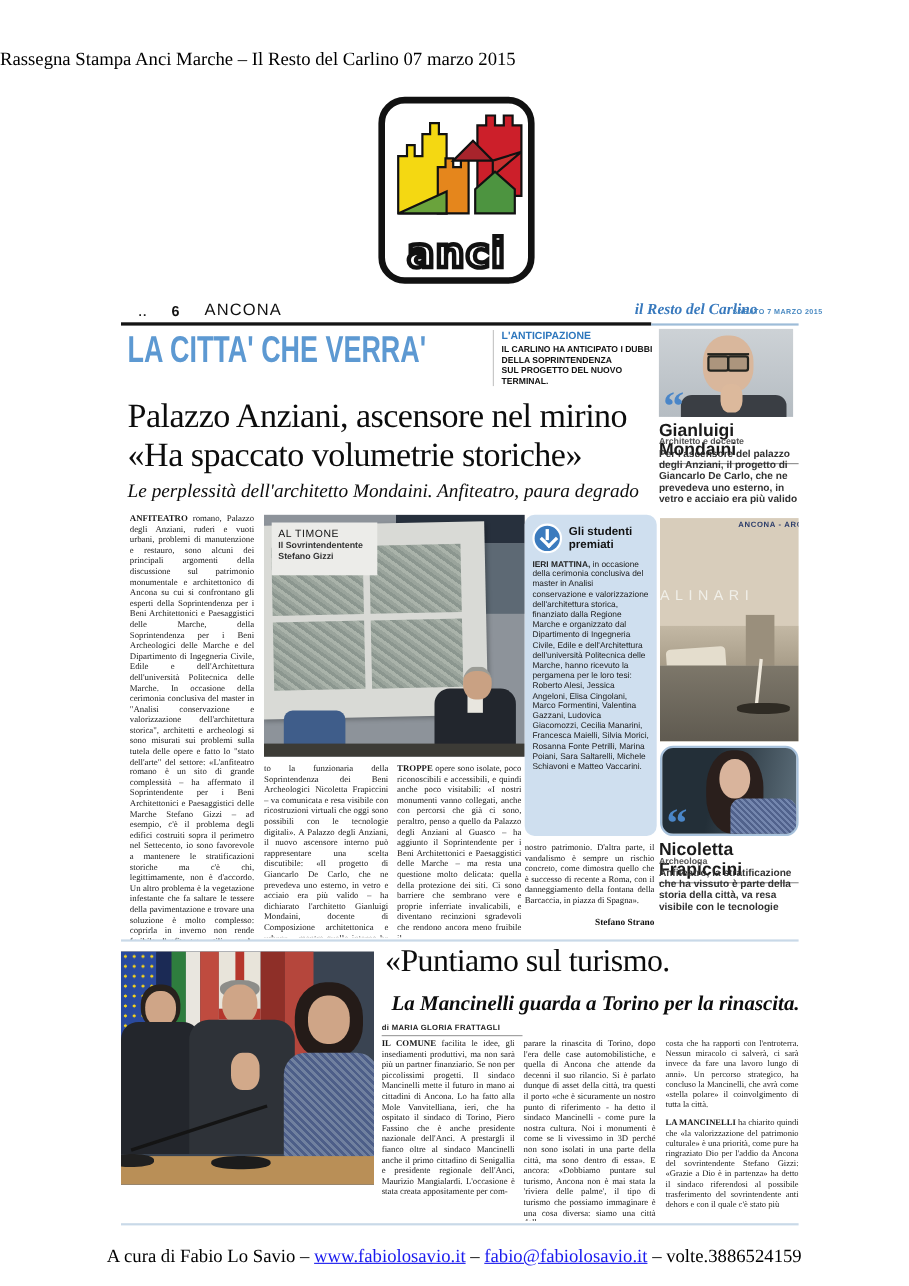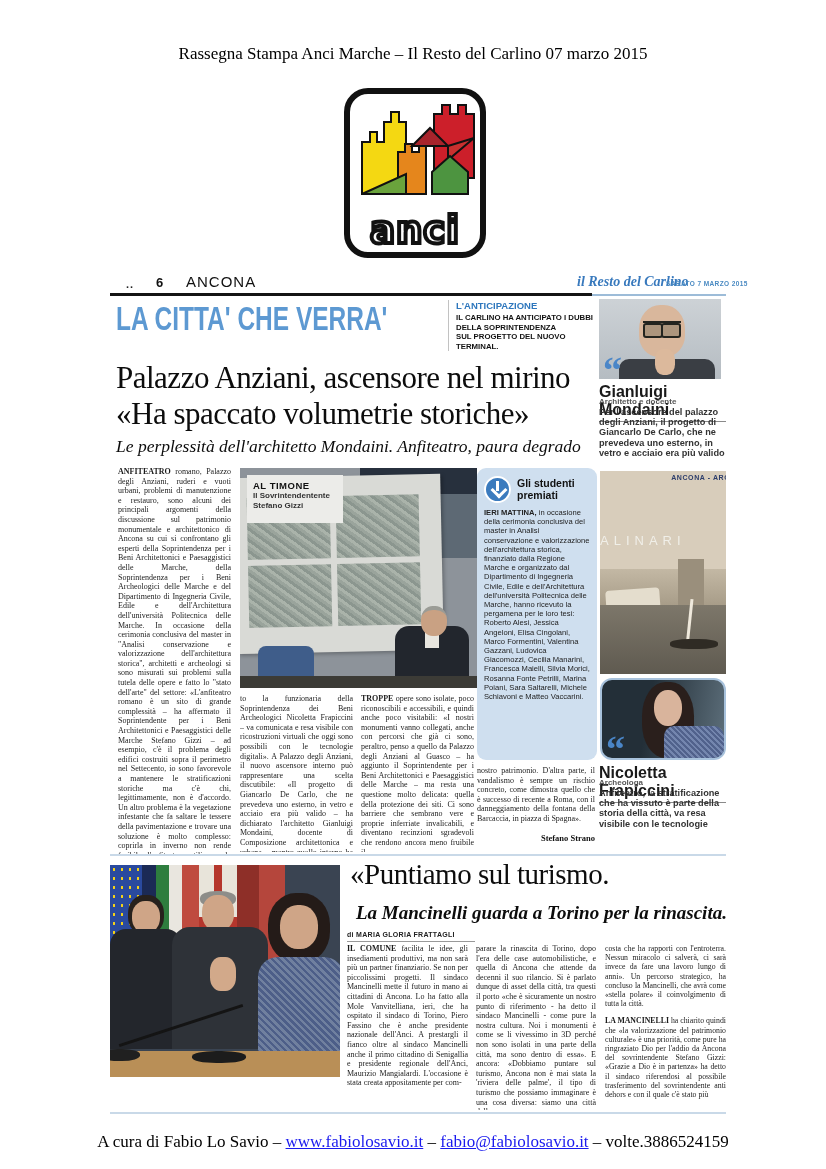--- a/index.html
+++ b/index.html
@@ -1,19 +1,19 @@
 <!DOCTYPE html>
 <html lang="it"><head>
 <meta charset="utf-8">
 <style>
   * { margin:0; padding:0; box-sizing:border-box; }
   html,body { background:#ffffff; }
   body { width:826px; height:1169px; position:relative; font-family:"Liberation Serif", serif; color:#111; overflow:hidden; }
 
-  .doc-header { position:absolute; top:44px; left:0; width:826px; text-align:center; font-size:17px; color:#000; }
+  .doc-header { position:absolute; top:44px; left:0; width:826px; font-size:17px; color:#000; }
   .doc-footer { position:absolute; top:1132px; left:0; width:826px; text-align:center; font-size:17px; color:#000; }
   .doc-footer a { color:#1a1aee; text-decoration:underline; }
 
   
   .anci-logo { position:absolute; left:344px; top:88px; width:142px; height:170px; border:6px solid #111; border-radius:24px; background:#fff; overflow:hidden; }
   .anci-logo svg { position:absolute; left:4px; top:4px; }
   .anci-word { position:absolute; left:0; bottom:2px; width:100%; text-align:center; font-family:"DejaVu Sans", sans-serif; font-weight:900; font-size:37px; line-height:38px; letter-spacing:1px; color:#fff; -webkit-text-stroke:4px #111; }
 
   
   .clip { position:absolute; left:110px; top:272px; width:616px; height:842px; background:#fff; }
@@ -66,21 +66,21 @@
   .gz-wall2 { position:absolute; left:150px; top:26px; width:87px; height:64px; background:#5d6974; }
   .gz-screen { position:absolute; left:-4px; top:8px; width:206px; height:176px; background:#d9dad6; transform:rotate(-1.2deg); box-shadow:2px 2px 4px rgba(0,0,0,.25); }
   .gz-grid { position:absolute; left:12px; top:20px; width:172px; height:130px; display:grid; grid-template-columns:1fr 1fr; grid-template-rows:1fr 1fr; gap:6px; background:transparent; }
   .gz-grid div { background:repeating-linear-gradient(37deg,#9aa49c 0 3px,#aab3aa 3px 6px,#8b968f 6px 9px); }
   .gz-man-body { position:absolute; right:8px; bottom:10px; width:74px; height:52px; background:#22262d; border-radius:14px 14px 0 0; }
   .gz-man-shirt { position:absolute; right:38px; bottom:40px; width:14px; height:16px; background:#e8e6df; }
   .gz-man-head { position:absolute; right:30px; bottom:52px; width:26px; height:30px; background:#c9a183; border-radius:45%; border-top:4px solid #9b9c96; }
   .gz-desk { position:absolute; left:0; bottom:0; width:100%; height:12px; background:#3c3b36; }
   .gz-chair { position:absolute; left:18px; bottom:8px; width:56px; height:34px; background:#3f5d8a; border-radius:8px 8px 0 0; }
   .gz-cap { position:absolute; left:7px; top:7px; width:96px; height:48px; background:#ecece9; padding:5px 6px; }
-  .gz-cap-t { font-family:"Liberation Sans",sans-serif; font-weight:bold; font-size:9.5px; letter-spacing:.5px; color:#111; }
+  .gz-cap-t { font-family:"Liberation Sans",sans-serif; font-weight:normal; font-size:9.5px; letter-spacing:.5px; color:#111; }
   .gz-cap-l { font-family:"Liberation Sans",sans-serif; font-weight:bold; font-size:8px; color:#333; line-height:10px; }
 
   
   .stud-box { position:absolute; left:367px; top:196px; width:120px; height:292px; background:#cfdfef; border-radius:9px; padding:8px 7px; }
   .stud-head { display:flex; align-items:center; gap:6px; margin-bottom:5px; }
   .arrow-circle { width:27px; height:27px; border-radius:50%; background:#3b7bbe; position:relative; flex:0 0 auto; border:2px solid #fff; }
   .arrow-circle::before { content:""; position:absolute; left:10px; top:3px; width:3px; height:10px; background:#fff; }
   .arrow-circle::after { content:""; position:absolute; left:6.5px; top:5.5px; width:9px; height:9px; border-right:3px solid #fff; border-bottom:3px solid #fff; transform:rotate(45deg); }
   .stud-title { font-family:"Liberation Sans",sans-serif; font-weight:bold; font-size:10.5px; line-height:11.5px; color:#111; }
   .stud-text { font-family:"Liberation Sans",sans-serif; font-size:7.6px; line-height:9.2px; color:#222; }

